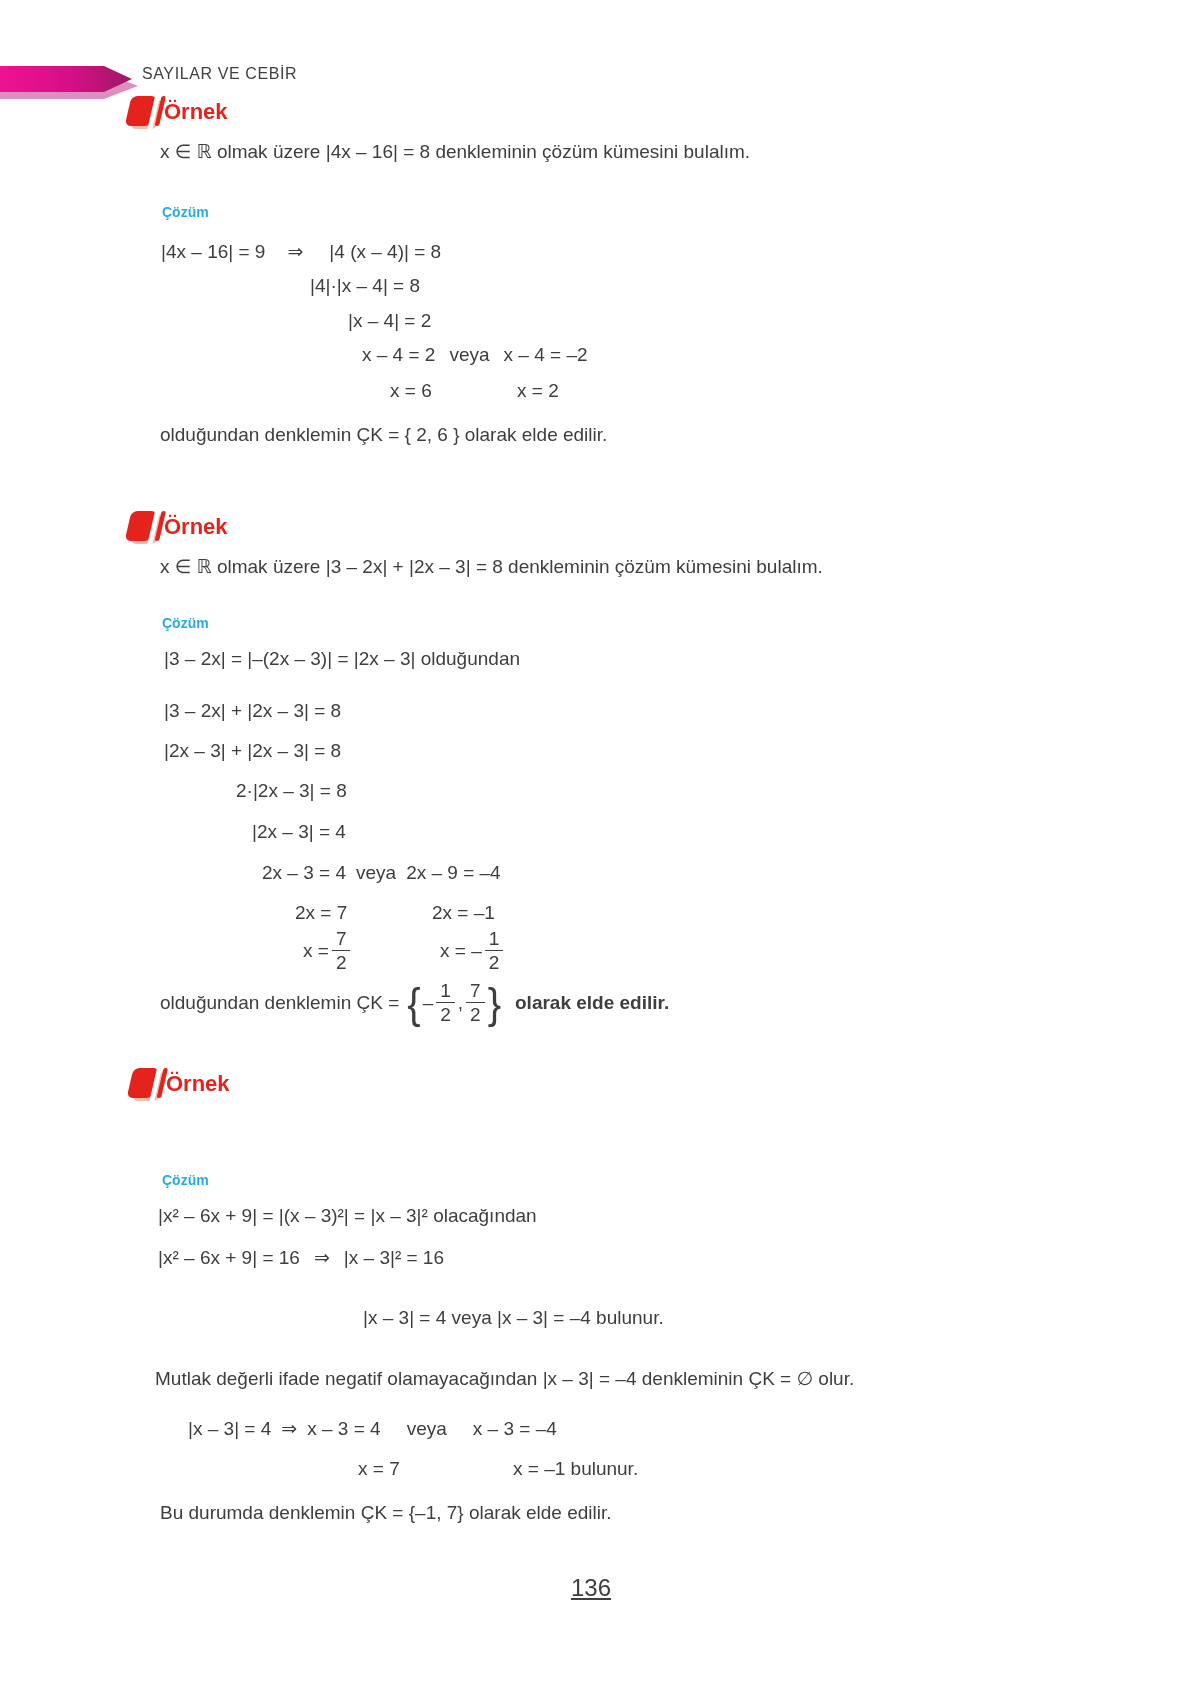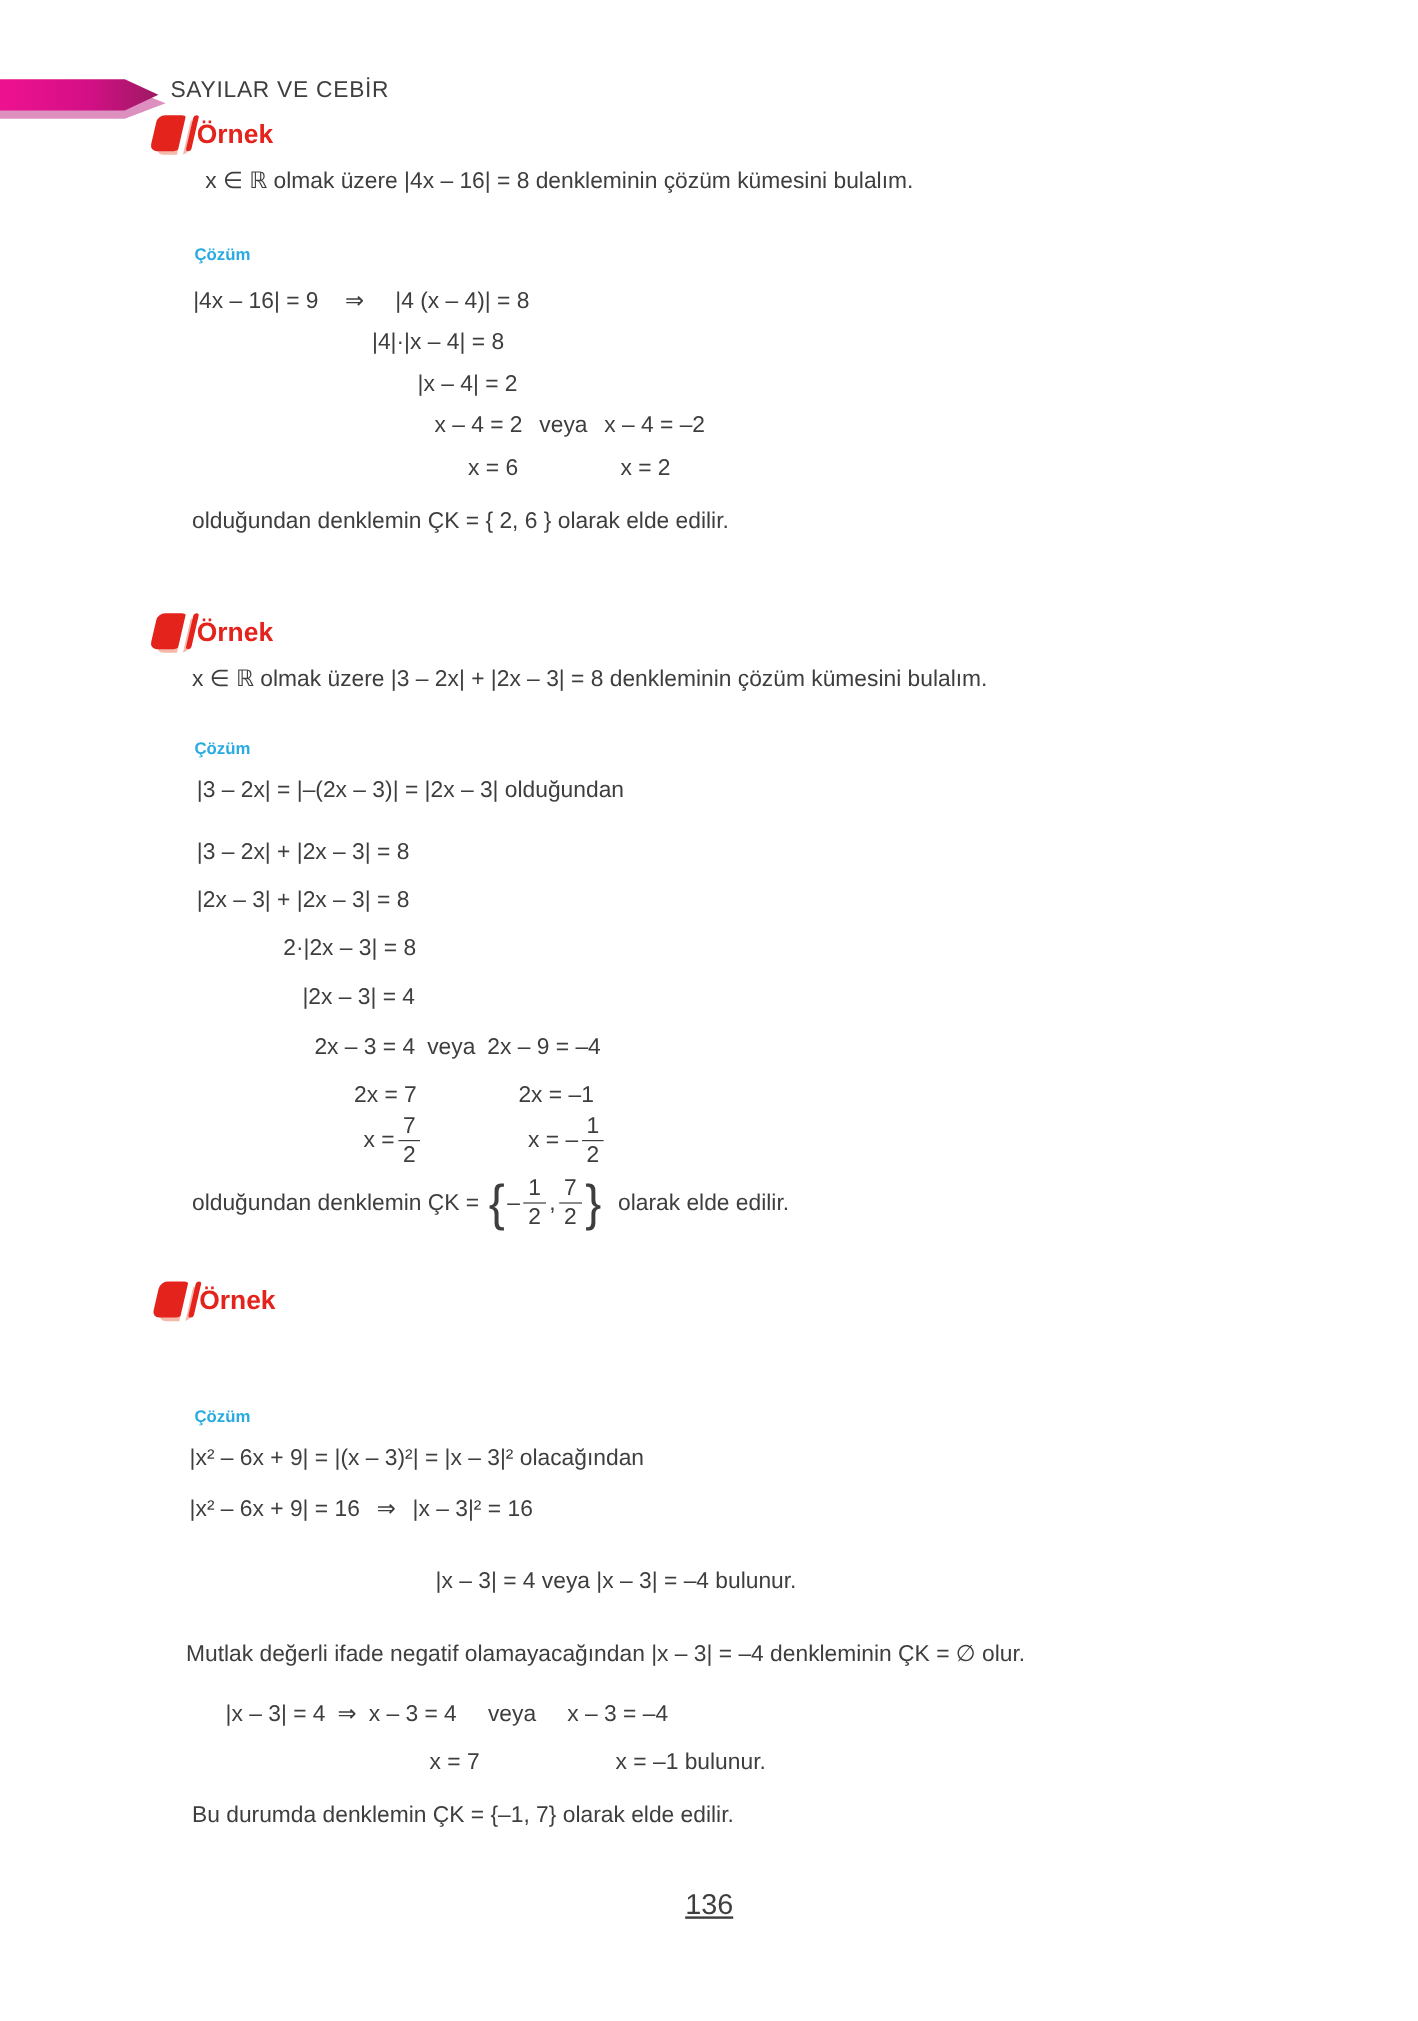--- a/index.html
+++ b/index.html
@@ -5,21 +5,21 @@
   html,body { margin:0; padding:0; background:#ffffff; }
   .page {
     position:relative;
     width:1182px; height:1684px;
     background:#ffffff;
     font-family:"Liberation Sans","DejaVu Sans",sans-serif;
     color:#3e3e3e;
     overflow:hidden;
   }
   .abs { position:absolute; white-space:nowrap; line-height:1.25; }
-  .header-title { font-size:19px; letter-spacing:0.6px; color:#3f3f3f; }
+  .header-title { font-size:16px; letter-spacing:0.6px; color:#3f3f3f; }
   .ornek-label { font-size:22px; font-weight:bold; color:#e3231c; }
   .cozum-label { font-size:14px; font-weight:bold; color:#29abe2; }
   .statement { font-size:19px; }
   .eq { font-size:19px; }
   .concl { font-size:19px; }
   .sp-l { margin-left:14px; }
   .sp-r { margin-right:14px; }
   .arrow-gap { margin-left:22px; margin-right:0; }
   .gap26 { margin-left:26px; }
   .gap10 { margin-left:10px; margin-right:10px; }
@@ -52,21 +52,21 @@
   <svg class="abs" style="left:122px;top:94px;" width="46" height="38" viewBox="0 0 46 38">
     <g transform="skewX(-13)">
       <rect x="16" y="6" width="27" height="29" rx="6" fill="#f5b8ab"></rect>
       <rect x="10" y="2" width="26" height="30" rx="6" fill="#e3231c"></rect>
       <rect x="33.5" y="0" width="5" height="36" fill="#ffffff"></rect>
       <rect x="40" y="2" width="4.5" height="30" rx="2.2" fill="#e3231c"></rect>
     </g>
   </svg>
   <div class="abs ornek-label" style="left:164px;top:98px;">Örnek</div>
 
-  <div class="abs statement" style="left:160px;top:140px;margin-left:11px;">x ∈ ℝ  olmak üzere |4x – 16| = 8  denkleminin çözüm kümesini bulalım.</div>
+  <div class="abs statement" style="left:160px;top:140px;">x ∈ ℝ  olmak üzere |4x – 16| = 8  denkleminin çözüm kümesini bulalım.</div>
 
   <div class="abs cozum-label" style="left:162px;top:204px;">Çözüm</div>
 
   <div class="abs eq" style="left:161px;top:240px;">
     <span>|4x – 16| = 9</span><span class="arrow-gap">⇒</span><span class="gap26">|4 (x – 4)| = 8</span>
   </div>
   <div class="abs eq" style="left:310px;top:274px;">|4|·|x – 4| = 8</div>
   <div class="abs eq" style="left:348px;top:309px;">|x – 4| = 2</div>
   <div class="abs eq" style="left:362px;top:343px;">
     <span>x – 4 = 2</span><span class="sp-l sp-r">veya</span><span>x – 4 = –2</span>
@@ -123,21 +123,21 @@
     <span class="frac">
       <span class="num">1</span>
       <span class="den">2</span>
     </span>
     <span>,</span>
     <span class="frac">
       <span class="num">7</span>
       <span class="den">2</span>
     </span>
     <span class="brace">}</span>
-    <span style="margin-left:14px;">olarak elde edilir.</span>
+    <span style="margin-left:14px;font-weight:bold;">olarak elde edilir.</span>
   </div>
 
   <svg class="abs" style="left:124px;top:1066px;" width="46" height="38" viewBox="0 0 46 38">
     <g transform="skewX(-13)">
       <rect x="16" y="6" width="27" height="29" rx="6" fill="#f5b8ab"></rect>
       <rect x="10" y="2" width="26" height="30" rx="6" fill="#e3231c"></rect>
       <rect x="33.5" y="0" width="5" height="36" fill="#ffffff"></rect>
       <rect x="40" y="2" width="4.5" height="30" rx="2.2" fill="#e3231c"></rect>
     </g>
   </svg>

